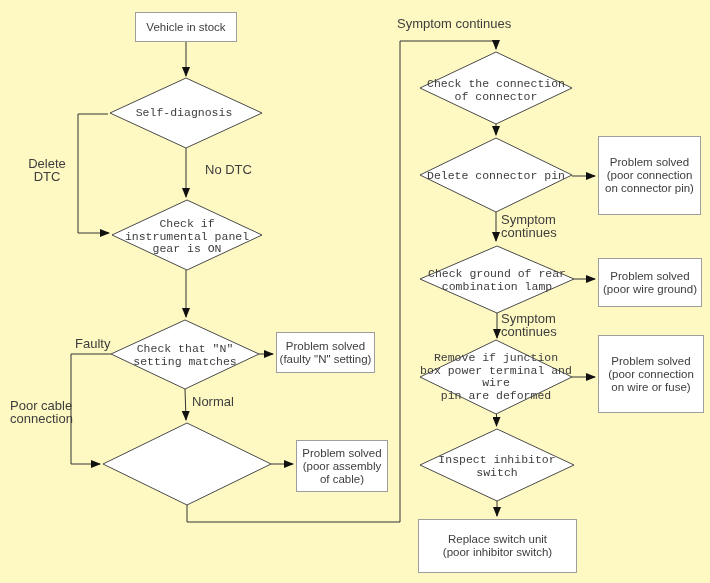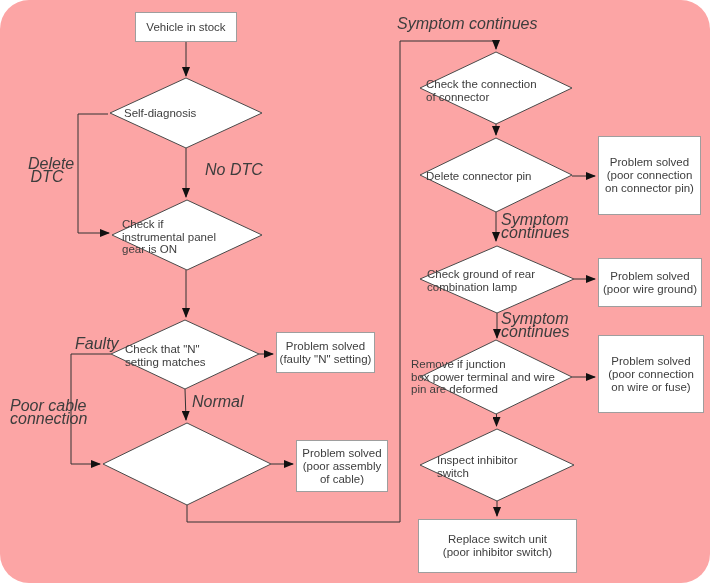--- a/index.html
+++ b/index.html
@@ -1,34 +1,34 @@
 <!DOCTYPE html>
 <html><head>
 <meta charset="utf-8">
 <style>
   html,body{margin:0;padding:0;background:#ffffff;}
   .stage{
-    position:relative;width:710px;height:583px;background:#fca5a5;overflow:hidden;
-    font-family:"Liberation Sans",sans-serif;color:#3d3d3d;border-radius:29px;
+    position:relative;width:710px;height:583px;background:#fef9c3;overflow:hidden;
+    font-family:"Liberation Sans",sans-serif;color:#3d3d3d;
   }
   svg.layer{position:absolute;left:0;top:0;width:710px;height:583px;}
   .rect-node{
     position:absolute;border:1px solid #9e9e9e;background:#ffffff;
     display:flex;align-items:center;justify-content:center;
     text-align:center;white-space:pre-line;
     font-size:11.5px;line-height:13px;box-sizing:border-box;
   }
   .dlabel{
     position:absolute;transform:translate(-50%,-50%);
-    text-align:left;white-space:pre-line;
-    font-size:11.5px;line-height:12.5px;
+    text-align:center;white-space:pre-line;
+    font-size:11.5px;line-height:12.5px;font-family:Liberation Mono, monospace;
   }
   .elabel{
     position:absolute;white-space:pre-line;
-    font-size:16px;line-height:12.5px;font-style:italic;
+    font-size:13px;line-height:12.5px;
   }
   .elabel.center{text-align:center;}
 </style>
 </head>
 <body>
 
 <div class="stage">
 
   <svg class="layer" viewBox="0 0 710 583" xmlns="http://www.w3.org/2000/svg">
     <defs>

